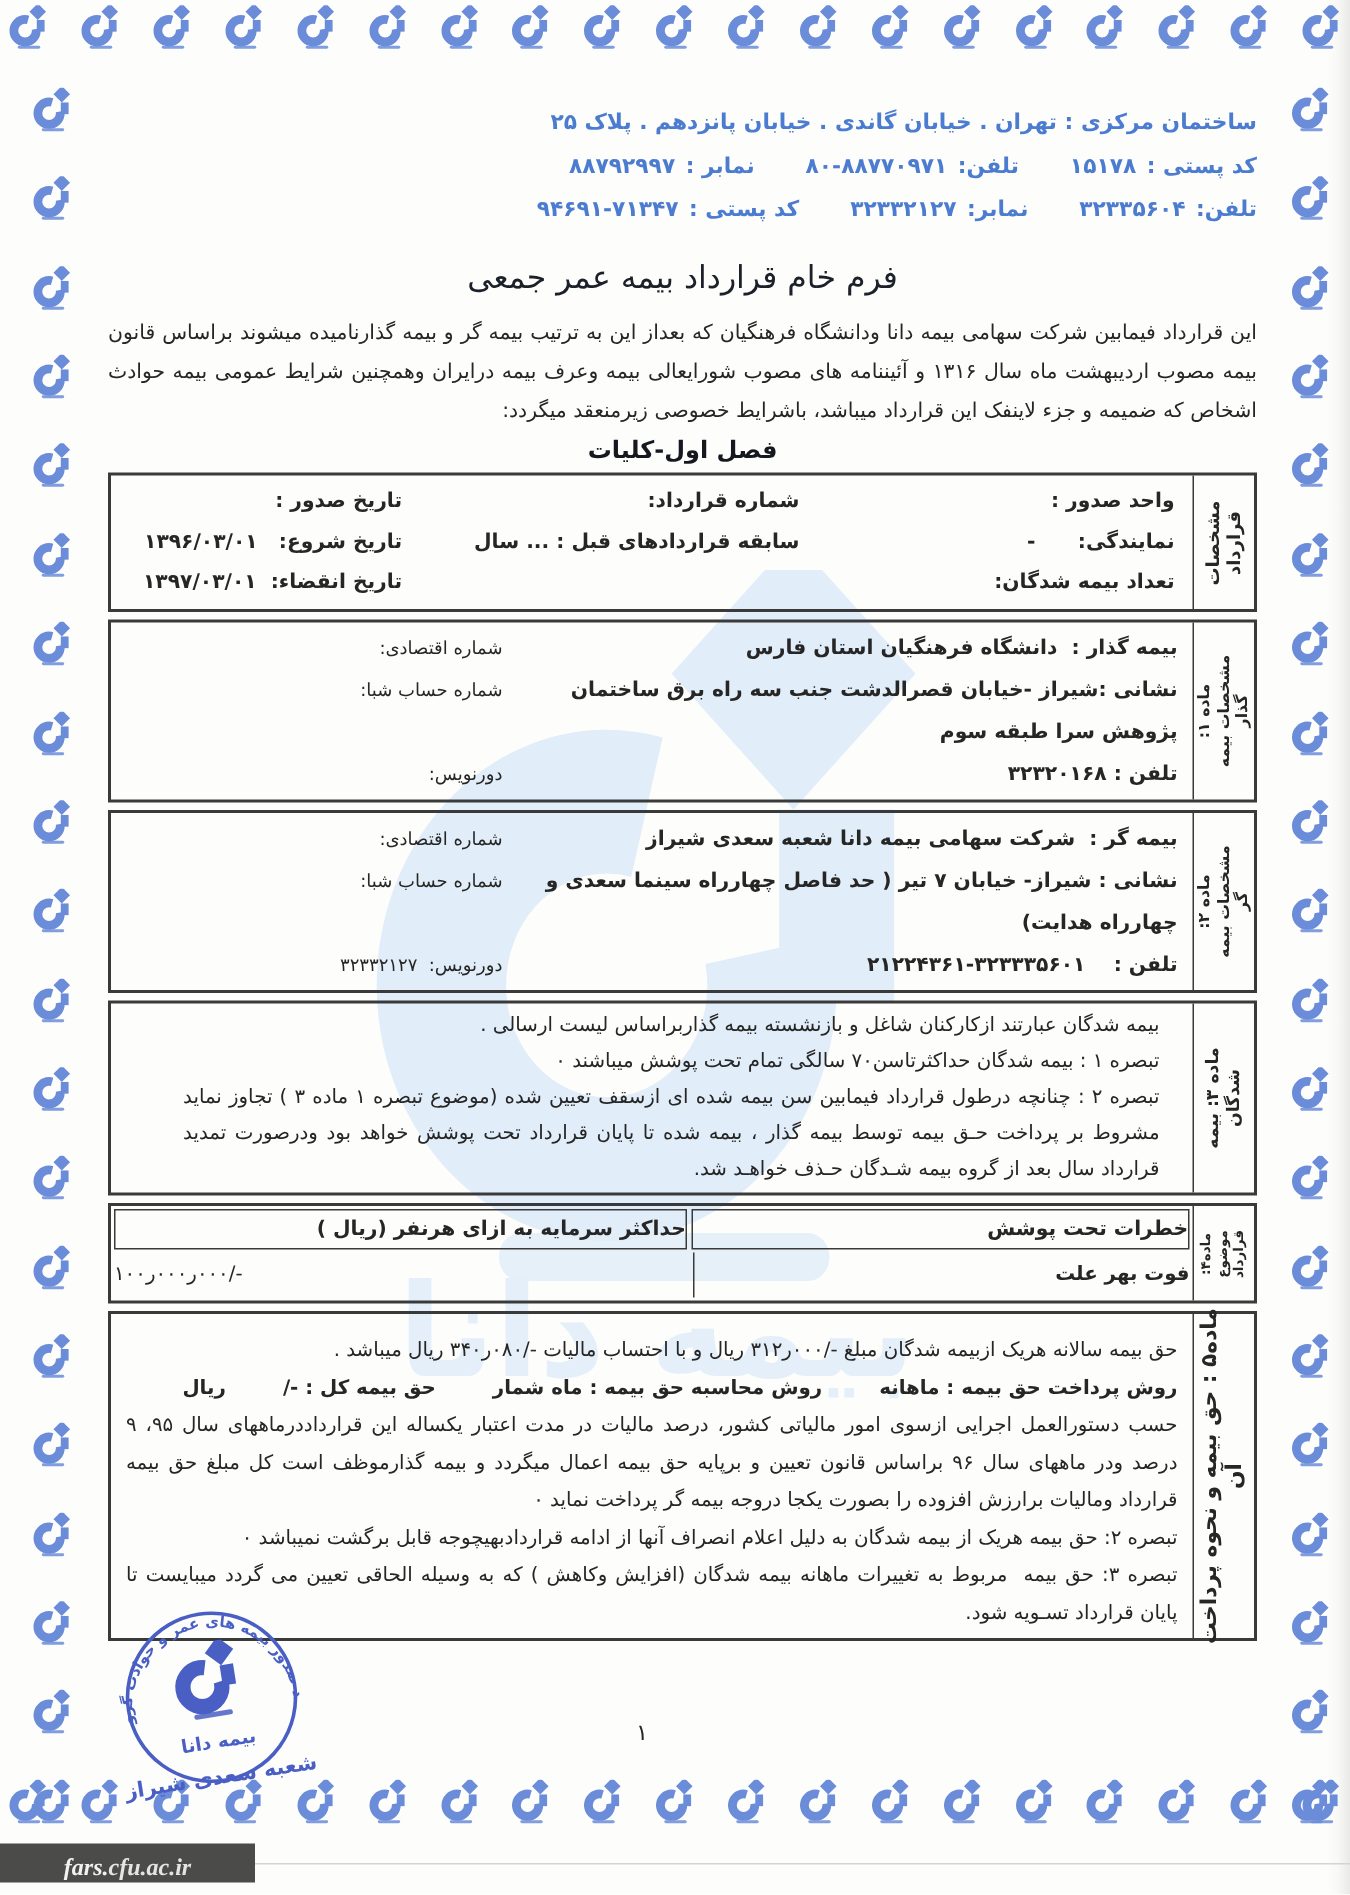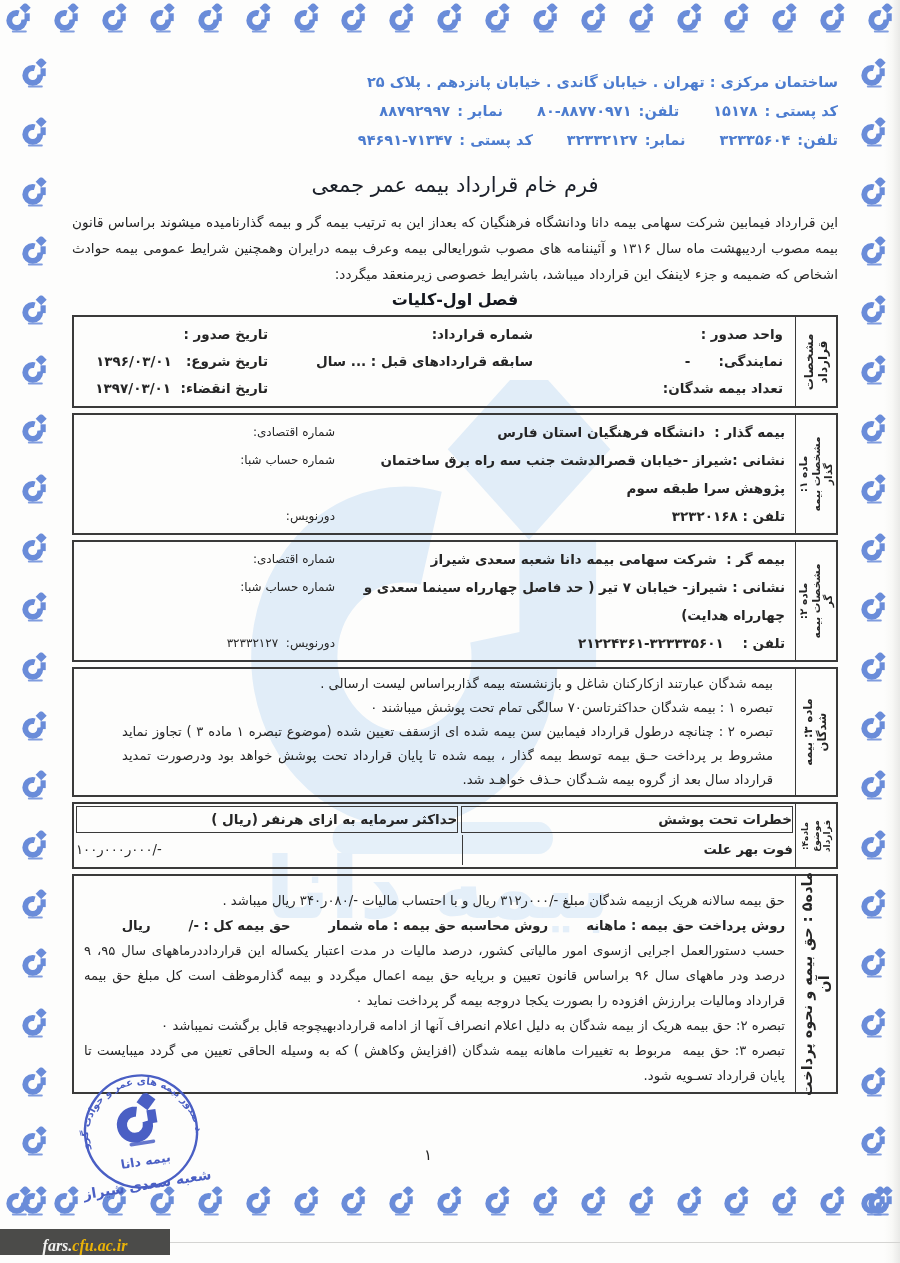--- a/index.html
+++ b/index.html
@@ -61,21 +61,21 @@
   .t6 .content{padding:12px 10px 4px 10px;}
   .t6 .vtext{width:244px;font-size:14.5px;}
   .pline{font-size:13.2px;line-height:25px;text-align:justify;}
   .spread{display:flex;gap:38px;font-weight:bold;}
   
   .stamp{position:absolute;left:52px;top:1068px;z-index:2;transform:rotate(-9deg);color:#4a5fc4;}
   .pagenum{position:absolute;left:424px;top:1146px;font-size:15px;z-index:2;}
   .badge{position:absolute;left:0;top:1229px;width:170px;height:26px;background:#4b4b49;z-index:3;
          display:flex;align-items:flex-end;justify-content:center;direction:ltr;
          font-family:"Liberation Serif",serif;font-style:italic;font-weight:bold;font-size:16px;}
-  .badge .w{color:#f2f2f0;} .badge .o{color:#eab308;}
+  .badge .w{color:#f2f2f0;} .badge .o{color:#e5e5e5;}
   .scanline{position:absolute;left:170px;right:0;top:1242px;border-top:1.5px solid #d4d4d2;z-index:2;}
 </style>
 </head>
 <body>
 
 <div class="page">
 
   <svg class="defs" aria-hidden="true">
     <symbol id="dana" viewBox="0 0 40 46">
       <circle cx="16.5" cy="26" r="11.5" fill="none" stroke="currentColor" stroke-width="9" stroke-dasharray="57 13"></circle>

